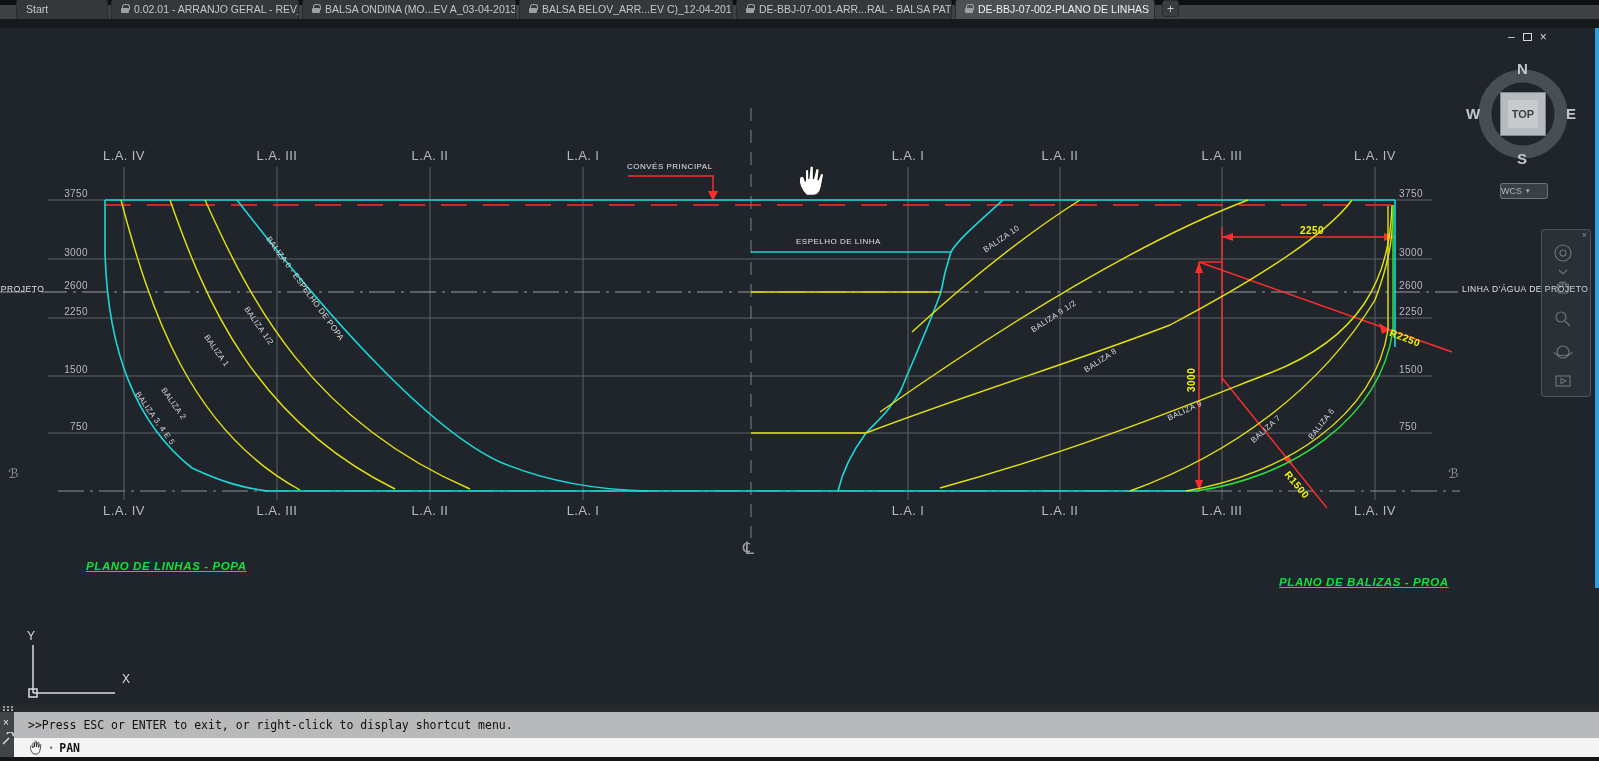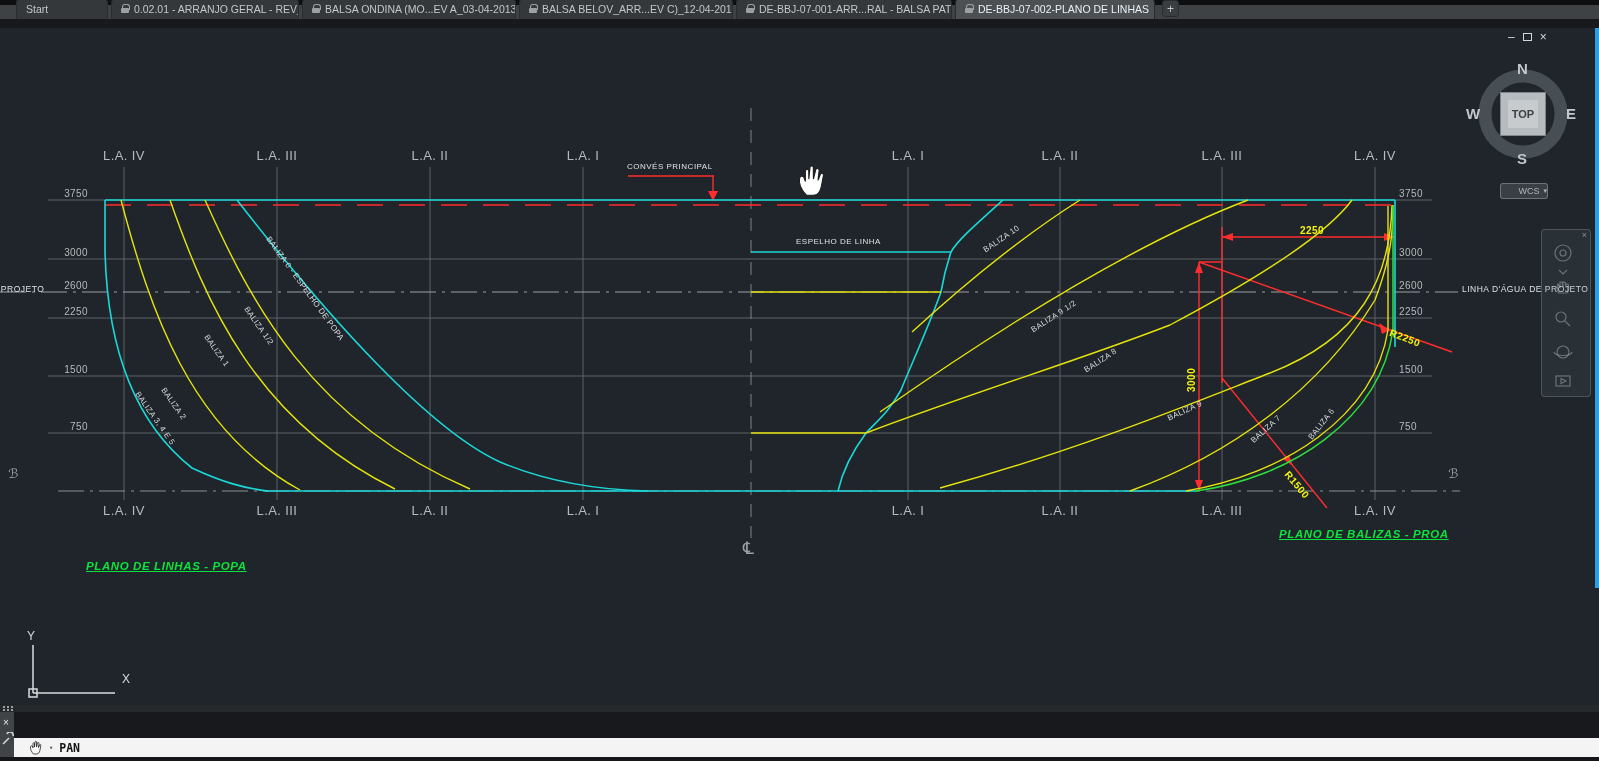--- a/index.html
+++ b/index.html
@@ -41,21 +41,21 @@
 
   
   #vc-top { position:absolute; left:1500px; top:92px; width:46px; height:44px;
             background:#b6bbbf; border:1px solid #80868a; }
   #vc-top .inner { position:absolute; left:7px; top:7px; right:7px; bottom:7px; background:#c7cbce;
             display:flex; align-items:center; justify-content:center;
             font-size:11px; font-weight:bold; color:#3a4045; }
   .vc-letter { position:absolute; font-size:15px; font-weight:bold; color:#c2c7cb; }
   #wcs-pill { position:absolute; left:1500px; top:183px; width:48px; height:16px;
               background:rgba(125,132,138,.28); border:1px solid rgba(160,168,175,.5);
-              border-radius:3px; display:flex; align-items:center; justify-content:flex-end;
+              border-radius:3px; display:flex; align-items:center; justify-content:flex-start;
               gap:4px; font-size:9px; color:#aeb5bb; }
 
   
   #winctl { position:absolute; left:1508px; top:30px; display:flex; gap:8px; align-items:center;
             color:#d3d7d9; font-size:12px; }
   #winctl .maxbox { width:9px; height:8px; border:1px solid #d3d7d9; }
 
   
   #navbar { position:absolute; left:1541px; top:229px; width:50px; height:168px;
             background:rgba(95,105,115,.16); border:1px solid rgba(160,170,178,.3);
@@ -262,21 +262,21 @@
   <span class="lbl dim" style="left:1292px;top:225px;width:40px;text-align:center">2250</span>
   <span class="lbl dim" style="left:1186px;top:392px;transform:rotate(-90deg)">3000</span>
   <span class="lbl dim" style="left:1392px;top:327px;transform:rotate(21deg)">R2250</span>
   <span class="lbl dim" style="left:1291px;top:469px;transform:rotate(50deg)">R1500</span>
 
   <span class="lbl sym" style="left:743px;top:538px;font-size:17px">℄</span>
   <span class="lbl sym" style="left:8px;top:466px;font-size:13px;font-style:italic">ℬ</span>
   <span class="lbl sym" style="left:1448px;top:466px;font-size:13px;font-style:italic">ℬ</span>
 
   <span class="lbl title" style="left:86px;top:560px">PLANO DE LINHAS - POPA</span>
-  <span class="lbl title" style="left:1279px;top:528px">PLANO DE BALIZAS - PROA</span>
+  <span class="lbl title" style="left:1279px;top:576px">PLANO DE BALIZAS - PROA</span>
 
   <span class="lbl" style="left:27px;top:629px;color:#d8dcde;font-size:12px">Y</span>
   <span class="lbl" style="left:122px;top:672px;color:#d8dcde;font-size:12px">X</span>
 
   <div id="winctl">
     <span>‒</span>
     <span class="maxbox"></span>
     <span>×</span>
   </div>
 
@@ -308,20 +308,23 @@
         <span class="grip" style="left:3px;top:4px"></span>
       <span class="grip" style="left:7px;top:4px"></span>
         <span class="grip" style="left:11px;top:4px"></span>
     </div>
     <div id="leftstrip">
       <span id="cmd-x">×</span>
       <svg id="cmd-wrench" width="13" height="13" viewBox="0 0 13 13">
         <path d="M2,12 L8,6 M8,6 m-2,-4 a3,3 0 1 1 6,2" stroke="#cfd3d5" stroke-width="1.6" fill="none"></path>
       </svg>
     </div>
+    <div id="histbar">
+      <span>&gt;&gt;Press ESC or ENTER to exit, or right-click to display shortcut menu.</span>
+    </div>
     <div id="statbar">
       <svg width="15" height="15" viewBox="0 0 28 30">
         <path d="M10,28 C6,24 3,18 4,13 C5,11 7,11 8,13 L9,16 L9,7 C9,5 12,5 12,7 L12,14 L13,4 C13,2 16,2 16,4 L16,14 L18,6 C18.5,4 21,4.5 21,6.5 L20,15 L22,10 C22.7,8 25,8.7 24.7,11 L23,20 C22,25 20,28 16,28 Z" fill="#f8f8f8" stroke="#222" stroke-width="1.6"></path>
       </svg>
       <span style="font-size:7px;font-weight:normal;color:#555">▾</span>
       <span>PAN</span>
     </div>
     <div id="botstrip"></div>
   </div>
 

